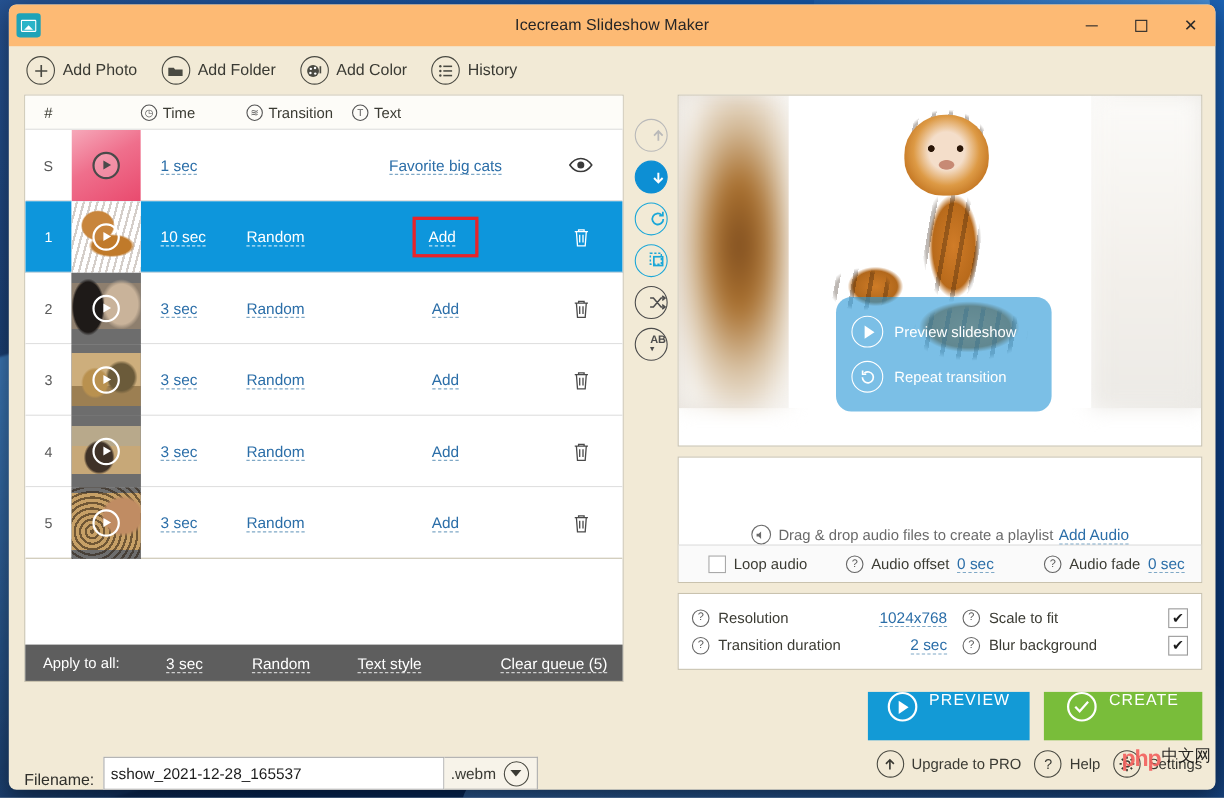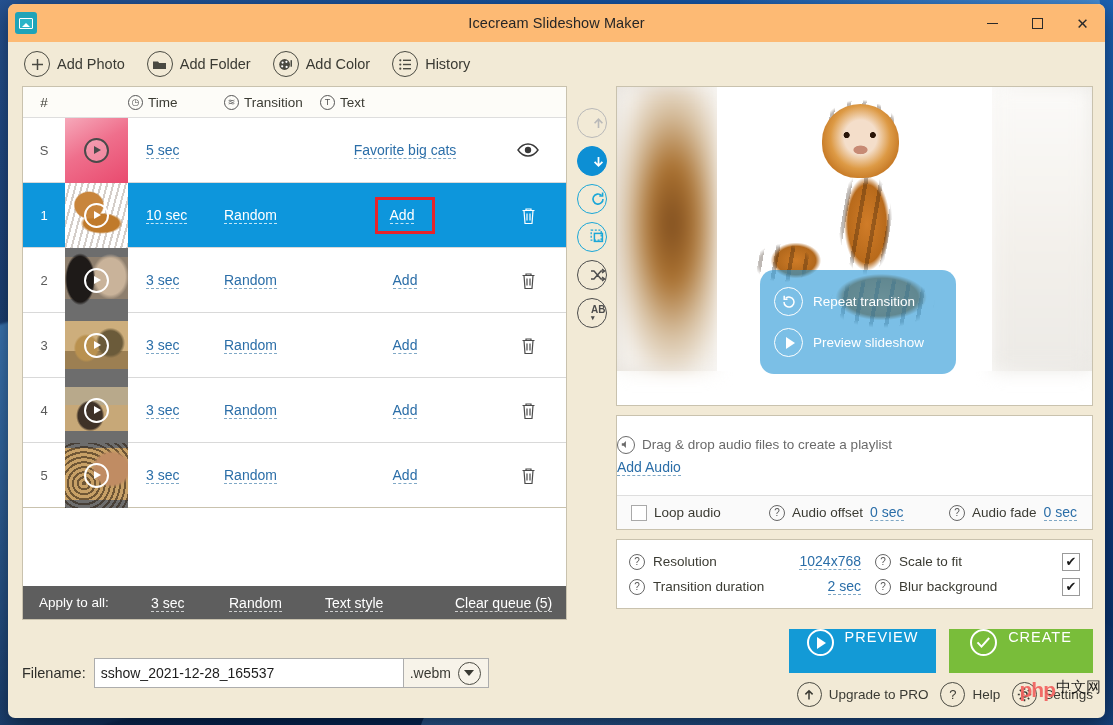--- a/index.html
+++ b/index.html
@@ -292,22 +292,22 @@
   .seek .knob { position: absolute; left: 0; top: 0; width: 10px; height: 9px; background: #121212; }
   .vol {
     width: 83px; height: 9px; background: #1495d6; position: relative; flex: none; cursor: pointer;
   }
   .vol .knob { position: absolute; right: 0; top: 0; width: 10px; height: 9px; background: #121212; }
 
   .audio-box {
     flex: none; border: 1px solid #c9c2ae; background: #fff;
   }
   .audio-drop {
-    height: 79px; display: flex; flex-direction: column;
-    align-items: flex-start; justify-content: center; gap: 5px;
+    height: 79px; display: flex; flex-direction: row;
+    align-items: flex-end; justify-content: center; gap: 5px;
   }
   .drop-row { display: flex; align-items: center; gap: 7px; color: #6a6a6a; font-size: 13.5px; }
   .spk-circ {
     width: 18px; height: 18px; border-radius: 50%; border: 1.2px solid #6a6a6a;
     display: flex; align-items: center; justify-content: center; flex: none;
   }
   .audio-opts {
     height: 34px; border-top: 1px solid #dedede; background: #fafafa;
     display: flex; align-items: center; font-size: 13.5px; color: #3b3b33;
   }
@@ -335,21 +335,21 @@
     width: 18px; height: 18px; border: 1px solid #9a9a9a; background: #fff;
     display: inline-flex; align-items: center; justify-content: center;
     color: #1a1a1a; font-size: 13px; flex: none; cursor: pointer;
   }
 
   
   .bottom {
     height: 98px; flex: none; display: flex; padding: 0 12px 0 14px;
     position: relative;
   }
-  .fname-wrap { display: flex; align-items: center; gap: 8px; padding-top: 8px; }
+  .fname-wrap { display: flex; align-items: flex-end; gap: 8px; padding-top: 8px; }
   .fname-label { font-size: 14.5px; color: #2f2f2b; }
   .fname-field {
     width: 310px; height: 30px; border: 1px solid #adadad; background: #fff;
     font-size: 14px; color: #1c1c1c; padding: 0 6px; outline: none;
     font-family: "Liberation Sans", sans-serif;
   }
   .ext-wrap {
     display: flex; align-items: center; gap: 7px;
     height: 30px; border: 1px solid #adadad; border-left: none;
     background: #f7f3e9; padding: 0 7px 0 6px; margin-left: -8px;
@@ -501,21 +501,21 @@
 
           <div class="row">
             <div class="rnum">S</div>
             <div class="thumb" style="background:#fff;">
               <div class="pic" style="background:linear-gradient(150deg,#f6a9ba 0%,#ef6f8c 45%,#e94a6e 100%);"></div>
               <div class="play-badge dark">
                   <i></i>
                 </div>
             </div>
             <div class="cell col-time" style="padding-left:18px;">
-              <a class="lnk">5 sec</a>
+              <a class="lnk">1 sec</a>
             </div>
             <div class="cell col-trans"></div>
             <div class="txtcell">
               <a class="lnk">Favorite big cats</a>
             </div>
             <div class="actcell">
               <span class="eye">
                 <svg width="22" height="14" viewBox="0 0 22 14">
                   <path d="M1 7c3.2-4.6 7-6 10-6s6.8 1.4 10 6c-3.2 4.6-7 6-10 6S4.2 11.6 1 7z" fill="none" stroke="#3a3a3a" stroke-width="1.4"></path>
                   <circle cx="11" cy="7" r="3.2" fill="#3a3a3a"></circle>
@@ -726,51 +726,51 @@
         <div class="blur-r"></div>
         <div class="tiger">
           <div class="tg-body"></div>
           <div class="tg-stripes"></div>
           <div class="tg-face"></div>
         </div>
 
         <div class="overlay-card">
           <div class="ov-row">
             <span class="ov-ic">
+                <i></i>
+              </span>
+            <span>Preview slideshow</span>
+          </div>
+          <div class="ov-row">
+            <span class="ov-ic">
               <svg width="16" height="16" viewBox="0 0 16 16">
                 <path d="M3 8a5 5 0 1 0 1.8-3.8" stroke="#fff" stroke-width="1.5" fill="none"></path>
                 <path d="M3.2 1.8v3.4h3.3" stroke="#fff" stroke-width="1.5" fill="none"></path>
               </svg>
             </span>
             <span>Repeat transition</span>
-          </div>
-          <div class="ov-row">
-            <span class="ov-ic">
-                <i></i>
-              </span>
-            <span>Preview slideshow</span>
           </div>
         </div>
 
       </div>
 
       <div class="audio-box">
         <div class="audio-drop">
           <div class="drop-row">
             <span class="spk-circ">
               <svg width="10" height="9" viewBox="0 0 10 9">
                   <path d="M0.8 3.2h1.9L4.9 1.1v6.8L2.7 5.8H0.8z" fill="#6a6a6a"></path>
                 </svg>
             </span>
             <span>Drag &amp; drop audio files to create a playlist</span>
           </div>
           <a class="lnk">Add Audio</a>
         </div>
         <div class="audio-opts">
-          <div class="opt-grp" style="width:152px;padding-left:14px;">
+          <div class="opt-grp" style="width:152px;padding-left:27px;">
             <span class="chk-sq"></span>
             <span>Loop audio</span>
           </div>
           <div class="opt-grp" style="width:180px;">
             <span class="qmark">?</span>
             <span>Audio offset</span>
             <a class="lnk">0 sec</a>
           </div>
           <div class="opt-grp">
             <span class="qmark">?</span>

